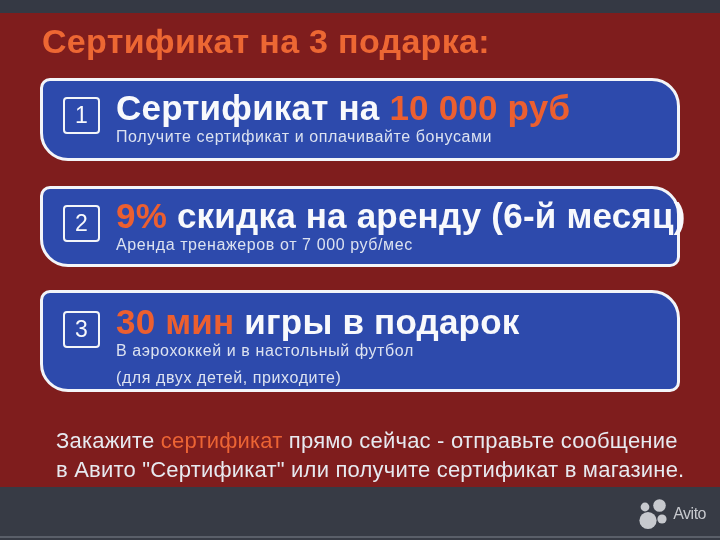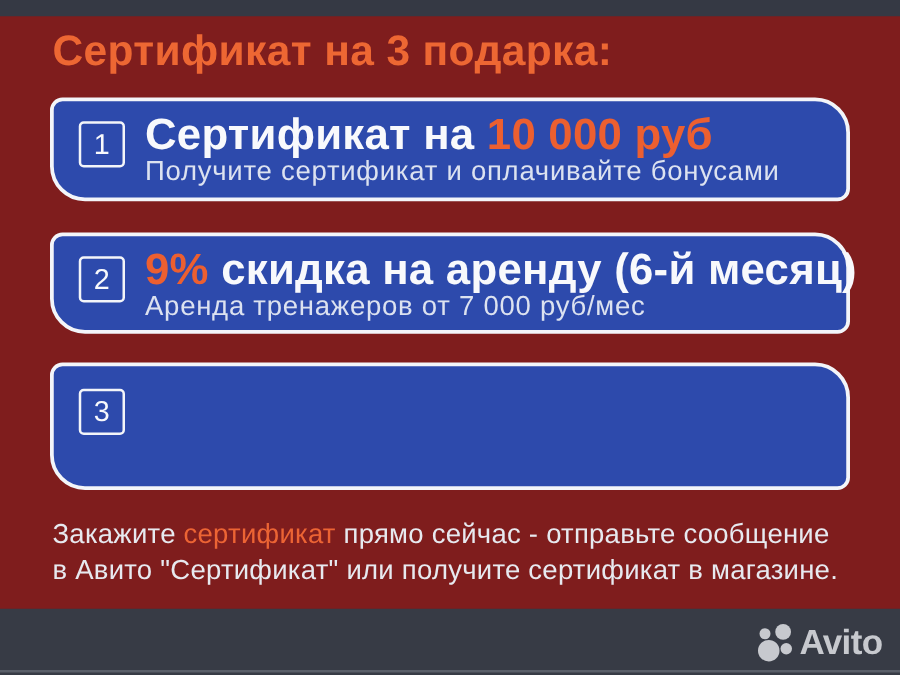--- a/index.html
+++ b/index.html
@@ -36,36 +36,36 @@
     color:#f8f9fc;font-size:23px;line-height:1;
   }
   .card-text{min-width:0;}
   .card-title{
     font-size:35px;font-weight:bold;line-height:30px;letter-spacing:.2px;
     color:#f8f9fc;white-space:nowrap;
   }
   .card-title .o{color:#ec5f30;}
   .card-title .w{color:#f8f9fc;}
   .card-sub{
-    font-size:22px;line-height:27px;letter-spacing:.6px;
+    font-size:16px;line-height:27px;letter-spacing:.6px;
     color:#dce2f0;white-space:nowrap;
   }
 
   .footer{
-    position:absolute;left:42px;top:412px;margin:0;width:650px;
+    position:absolute;left:42px;top:412px;margin:14px;width:650px;
     font-size:22px;line-height:29px;letter-spacing:.2px;color:#e7e9ef;
   }
   .footer .o{color:#ec6434;}
 
   .watermark{
     position:absolute;right:14px;top:496px;height:36px;
     display:flex;align-items:center;gap:3px;color:#c7c9ce;
   }
   .watermark .logo{display:block;}
-  .watermark .brand{font-size:28px;font-weight:bold;letter-spacing:-.5px;line-height:1;text-align:center;}
+  .watermark .brand{font-size:16px;font-weight:normal;letter-spacing:-.5px;line-height:1;text-align:center;}
 </style>
 </head>
 <body>
 
 <div class="poster">
   <div class="band-top"></div>
   <div class="band-bottom"></div>
   <div class="bottom-line"></div>
 
   <h1 class="title">Сертификат на 3 подарка:</h1>
@@ -87,20 +87,25 @@
     <div class="card-text">
       <div class="card-title"><span class="o">9%</span><span class="w"> скидка на аренду (6-й месяц)</span></div>
       <div class="card-sub">Аренда тренажеров от 7 000 руб/мес</div>
     </div>
   </div>
 
   <div class="card card3">
     <div class="numbox">
       <span>3</span>
     </div>
+    <div class="card-text">
+      <div class="card-title"><span class="o">30 мин</span><span class="w"> игры в подарок</span></div>
+      <div class="card-sub">В аэрохоккей и в настольный футбол</div>
+      <div class="card-sub">(для двух детей, приходите)</div>
+    </div>
   </div>
 
   <p class="footer"><span>Закажите </span><span class="o">сертификат</span><span> прямо сейчас - отправьте сообщение</span><br><span>в Авито "Сертификат" или получите сертификат в магазине.</span></p>
 
   <div class="watermark">
     <svg class="logo" width="32" height="32" viewBox="0 0 32 32">
       <circle cx="7" cy="9" r="4.4" fill="#c7c9ce"></circle>
       <circle cx="21.5" cy="7.5" r="6.3" fill="#c7c9ce"></circle>
       <circle cx="10" cy="22.5" r="8.6" fill="#c7c9ce"></circle>
       <circle cx="24" cy="21" r="4.6" fill="#c7c9ce"></circle>

